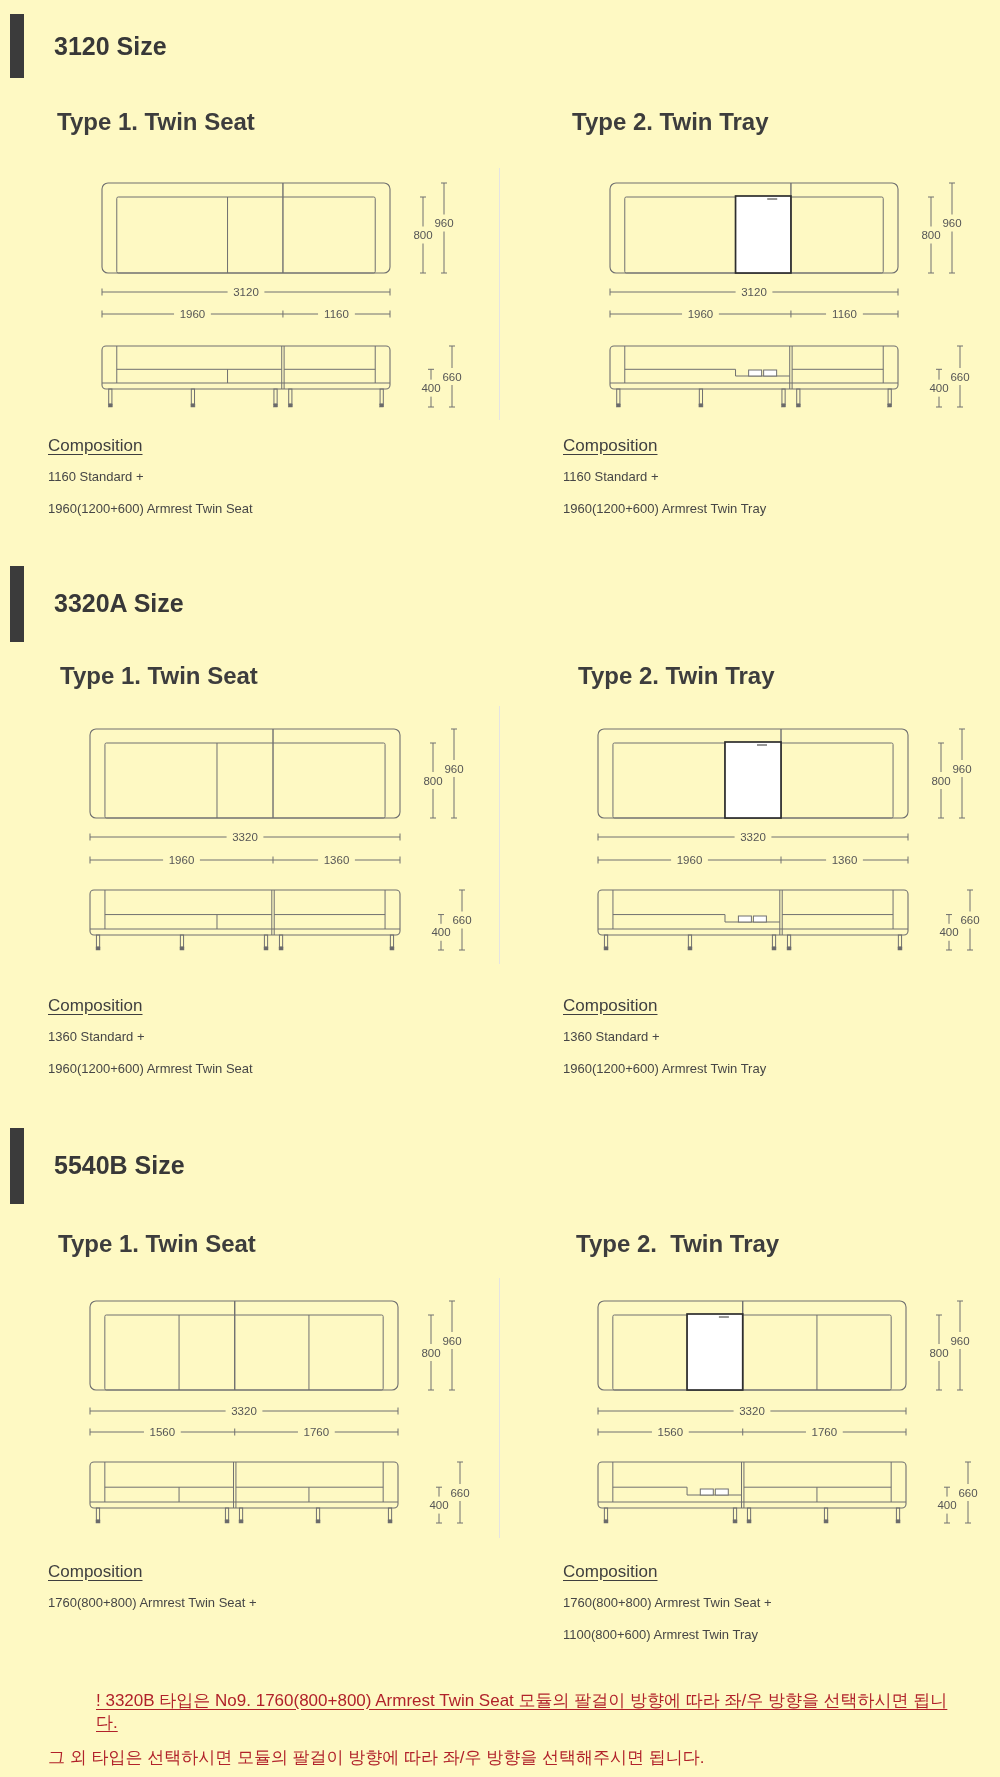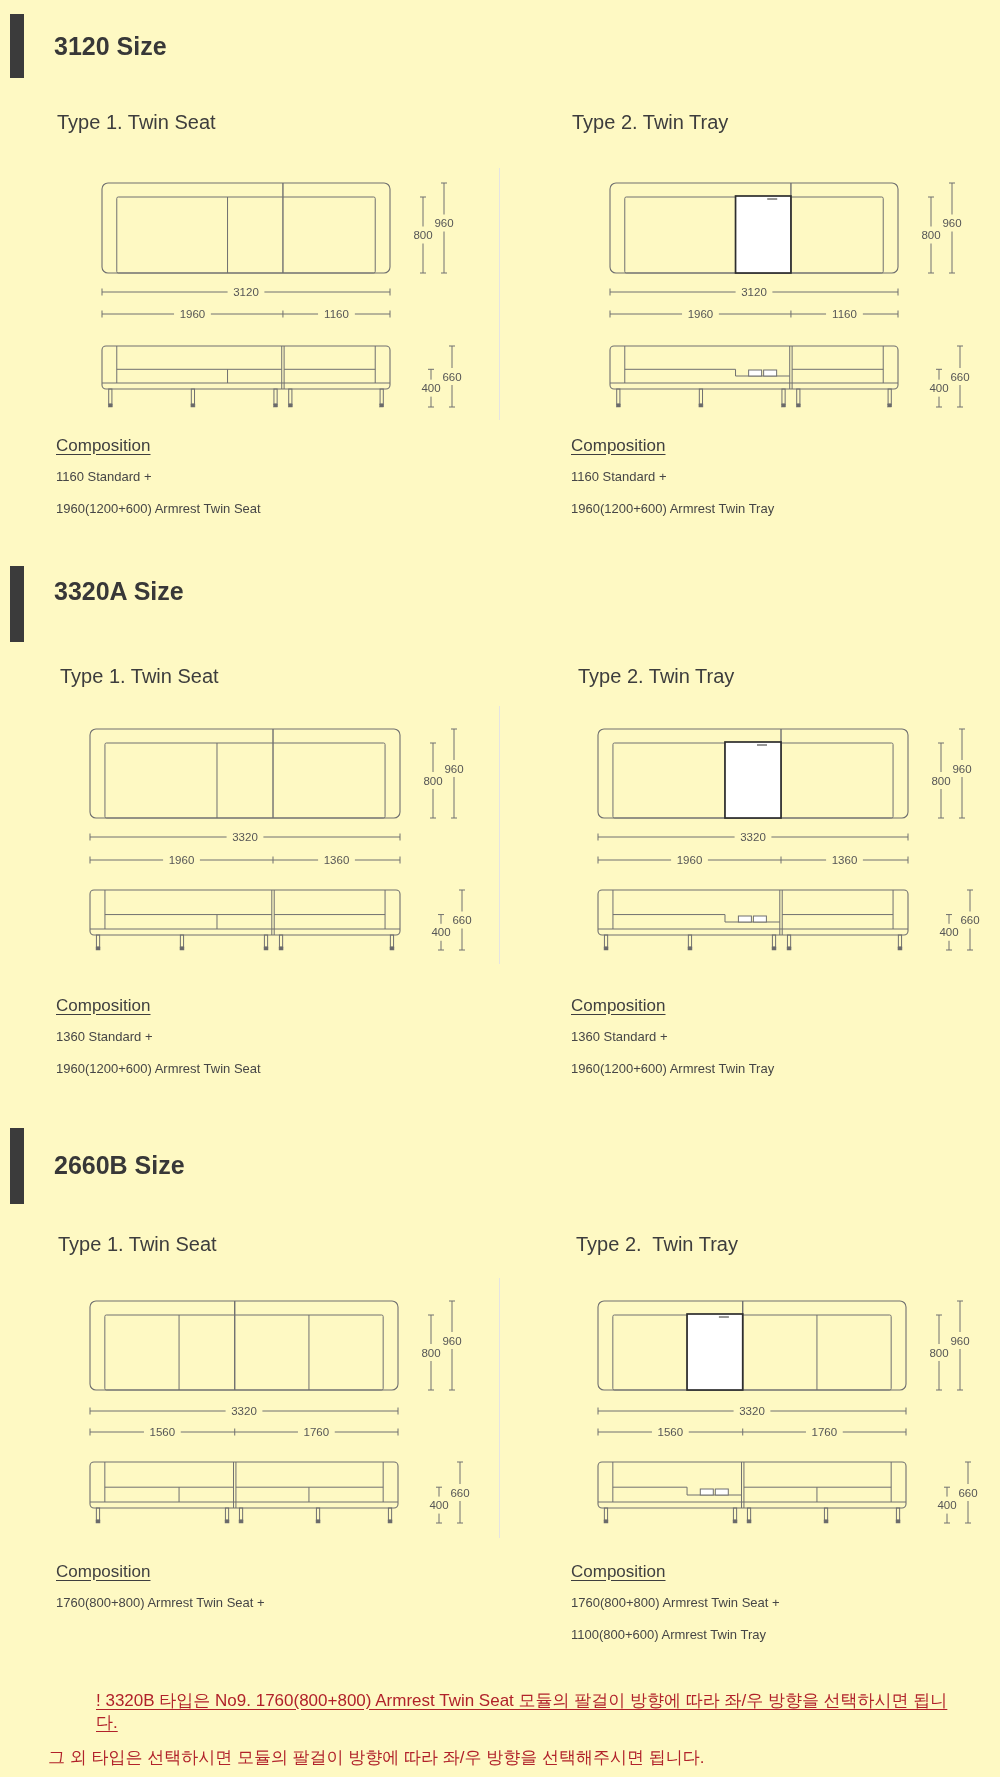--- a/index.html
+++ b/index.html
@@ -1,22 +1,22 @@
 <!DOCTYPE html>
 <html><head>
 <meta charset="utf-8">
 <style>
   html,body{margin:0;padding:0;background:#ffffff;}
   .page{position:relative;width:1000px;height:1777px;background:#fef9c3;overflow:hidden;
         font-family:"Liberation Sans",sans-serif;}
   .accent-bar{position:absolute;left:10px;width:14px;background:#3b3b3b;}
   .section-title{position:absolute;left:54px;font-size:25px;font-weight:700;color:#383838;line-height:30px;white-space:pre;}
-  .type-label{position:absolute;font-size:20px;font-weight:400;color:#3d3d3d;line-height:26px;white-space:pre;}
+  .type-label{position:absolute;font-size:24px;font-weight:700;color:#3d3d3d;line-height:26px;white-space:pre;}
   .diagram{position:absolute;}
-  .composition{position:absolute;width:420px;margin-left:8px;}
+  .composition{position:absolute;width:420px;}
   .comp-heading{font-size:17px;color:#3f3f3f;text-decoration:underline;text-underline-offset:3px;line-height:19px;margin:0 0 12px 0;}
   .comp-line{font-size:13px;color:#464646;line-height:19px;margin:0 0 13px 0;}
   .col-divider{position:absolute;left:499px;width:1px;background:#e4e4e4;}
   .footer{position:absolute;left:48px;top:1690px;width:910px;}
   .footer-line{font-size:17px;color:#b1222a;line-height:22px;margin:0 0 13px 0;}
   .footer-line.u{text-decoration:underline;text-underline-offset:3px;margin-left:48px;}
 </style>
 </head>
 <body>
 
@@ -159,21 +159,21 @@
     <p class="comp-line">1160 Standard +</p>
     <p class="comp-line">1960(1200+600) Armrest Twin Seat</p>
   </div>
   <div class="composition" style="top:436px;left:563px;">
     <p class="comp-heading">Composition</p>
     <p class="comp-line">1160 Standard +</p>
     <p class="comp-line">1960(1200+600) Armrest Twin Tray</p>
   </div>
 
   <div class="accent-bar" style="top:566px;height:76px;"></div>
-  <div class="section-title" style="top:576px;">3320A Size</div>
+  <div class="section-title" style="top:588px;">3320A Size</div>
 
   <div class="type-label" style="top:663px;left:60px;">Type 1. Twin Seat</div>
   <div class="type-label" style="top:663px;left:578px;">Type 2. Twin Tray</div>
 
   <svg class="diagram" style="top:700px;left:40px;" viewBox="0 0 455 265" width="455" height="265">
       <rect x="50" y="29" width="310" height="89" rx="6" stroke="#707070" stroke-width="1.1" fill="none"></rect>
       <rect x="64.93975903614458" y="43" width="280.12048192771084" height="75" rx="1.5" stroke="#707070" stroke-width="1" fill="none"></rect>
       <line x1="176.9879518072289" y1="43" x2="176.9879518072289" y2="118" stroke="#707070" stroke-width="1"></line>
       <line x1="233.0120481927711" y1="29" x2="233.0120481927711" y2="118" stroke="#707070" stroke-width="1.4"></line>
       <line x1="393" y1="43" x2="393" y2="72" stroke="#707070" stroke-width="1"></line>
@@ -302,21 +302,21 @@
     <p class="comp-line">1360 Standard +</p>
     <p class="comp-line">1960(1200+600) Armrest Twin Seat</p>
   </div>
   <div class="composition" style="top:996px;left:563px;">
     <p class="comp-heading">Composition</p>
     <p class="comp-line">1360 Standard +</p>
     <p class="comp-line">1960(1200+600) Armrest Twin Tray</p>
   </div>
 
   <div class="accent-bar" style="top:1128px;height:76px;"></div>
-  <div class="section-title" style="top:1150px;">2660B Size</div>
+  <div class="section-title" style="top:1150px;">5540B Size</div>
 
   <div class="type-label" style="top:1231px;left:58px;">Type 1. Twin Seat</div>
   <div class="type-label" style="top:1231px;left:576px;">Type 2.  Twin Tray</div>
 
   <svg class="diagram" style="top:1272px;left:40px;" viewBox="0 0 455 268" width="455" height="268">
       <rect x="50" y="29" width="308" height="89" rx="6" stroke="#707070" stroke-width="1.1" fill="none"></rect>
       <rect x="64.8433734939759" y="43" width="278.3132530120482" height="75" rx="1.5" stroke="#707070" stroke-width="1" fill="none"></rect>
       <line x1="139.06024096385542" y1="43" x2="139.06024096385542" y2="118" stroke="#707070" stroke-width="1"></line>
       <line x1="268.93975903614455" y1="43" x2="268.93975903614455" y2="118" stroke="#707070" stroke-width="1"></line>
       <line x1="194.72289156626508" y1="29" x2="194.72289156626508" y2="118" stroke="#707070" stroke-width="1.4"></line>

